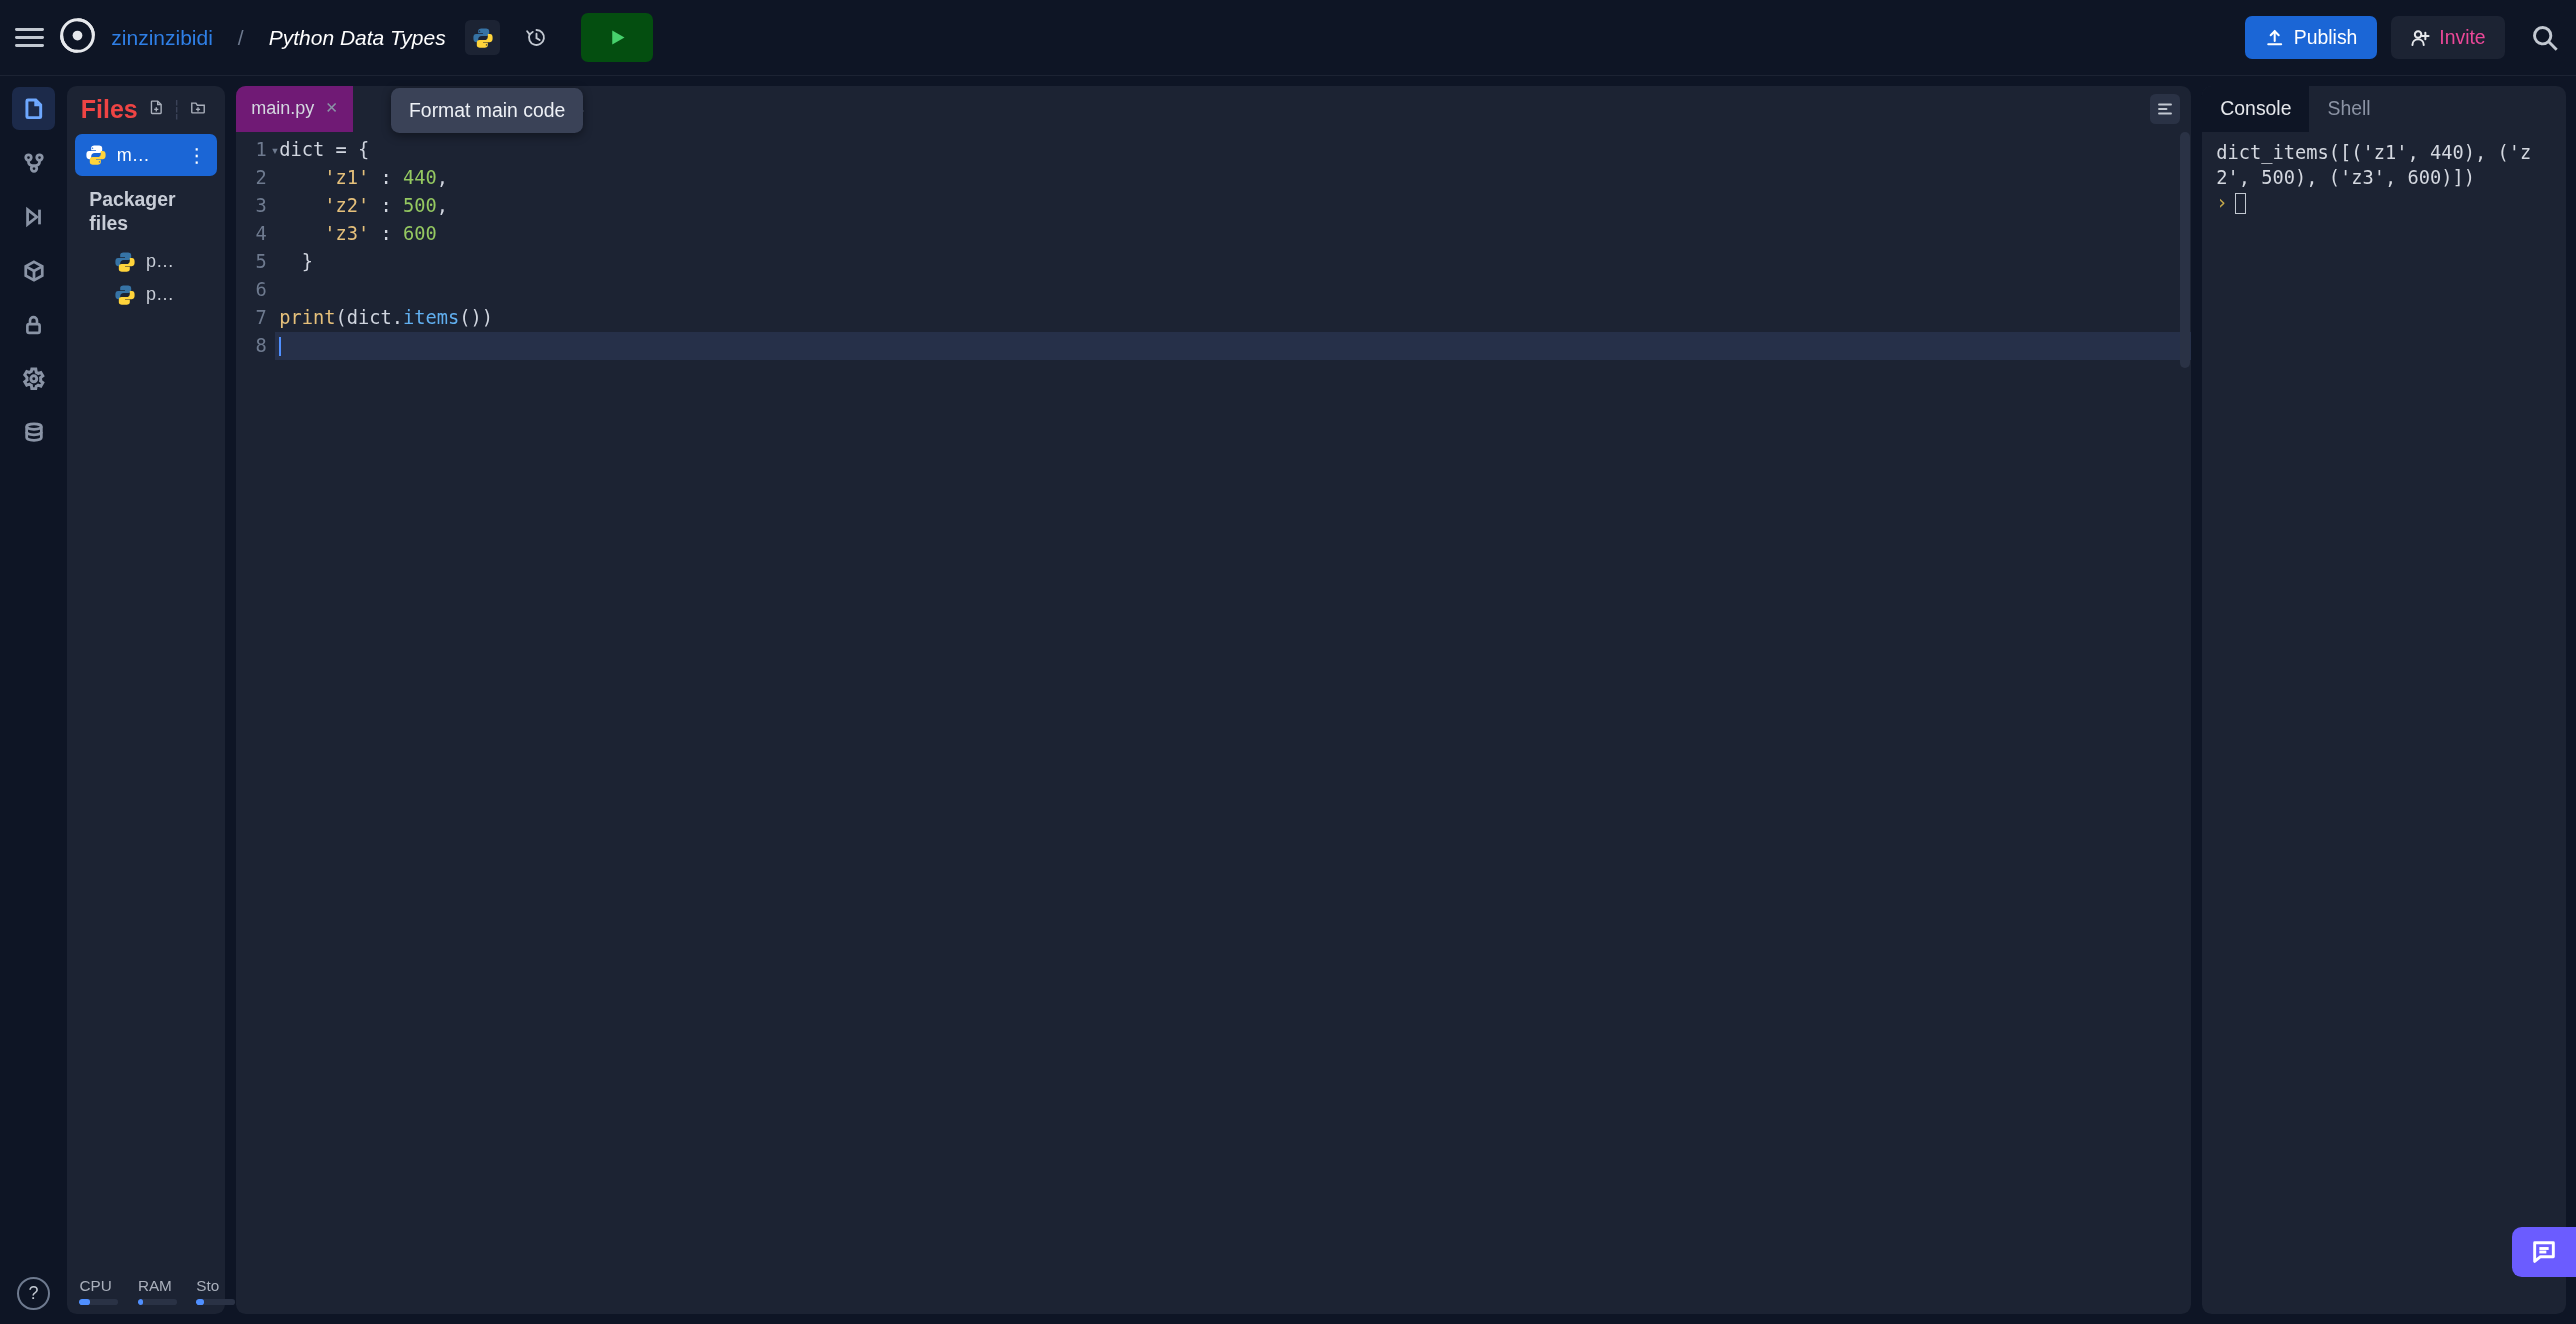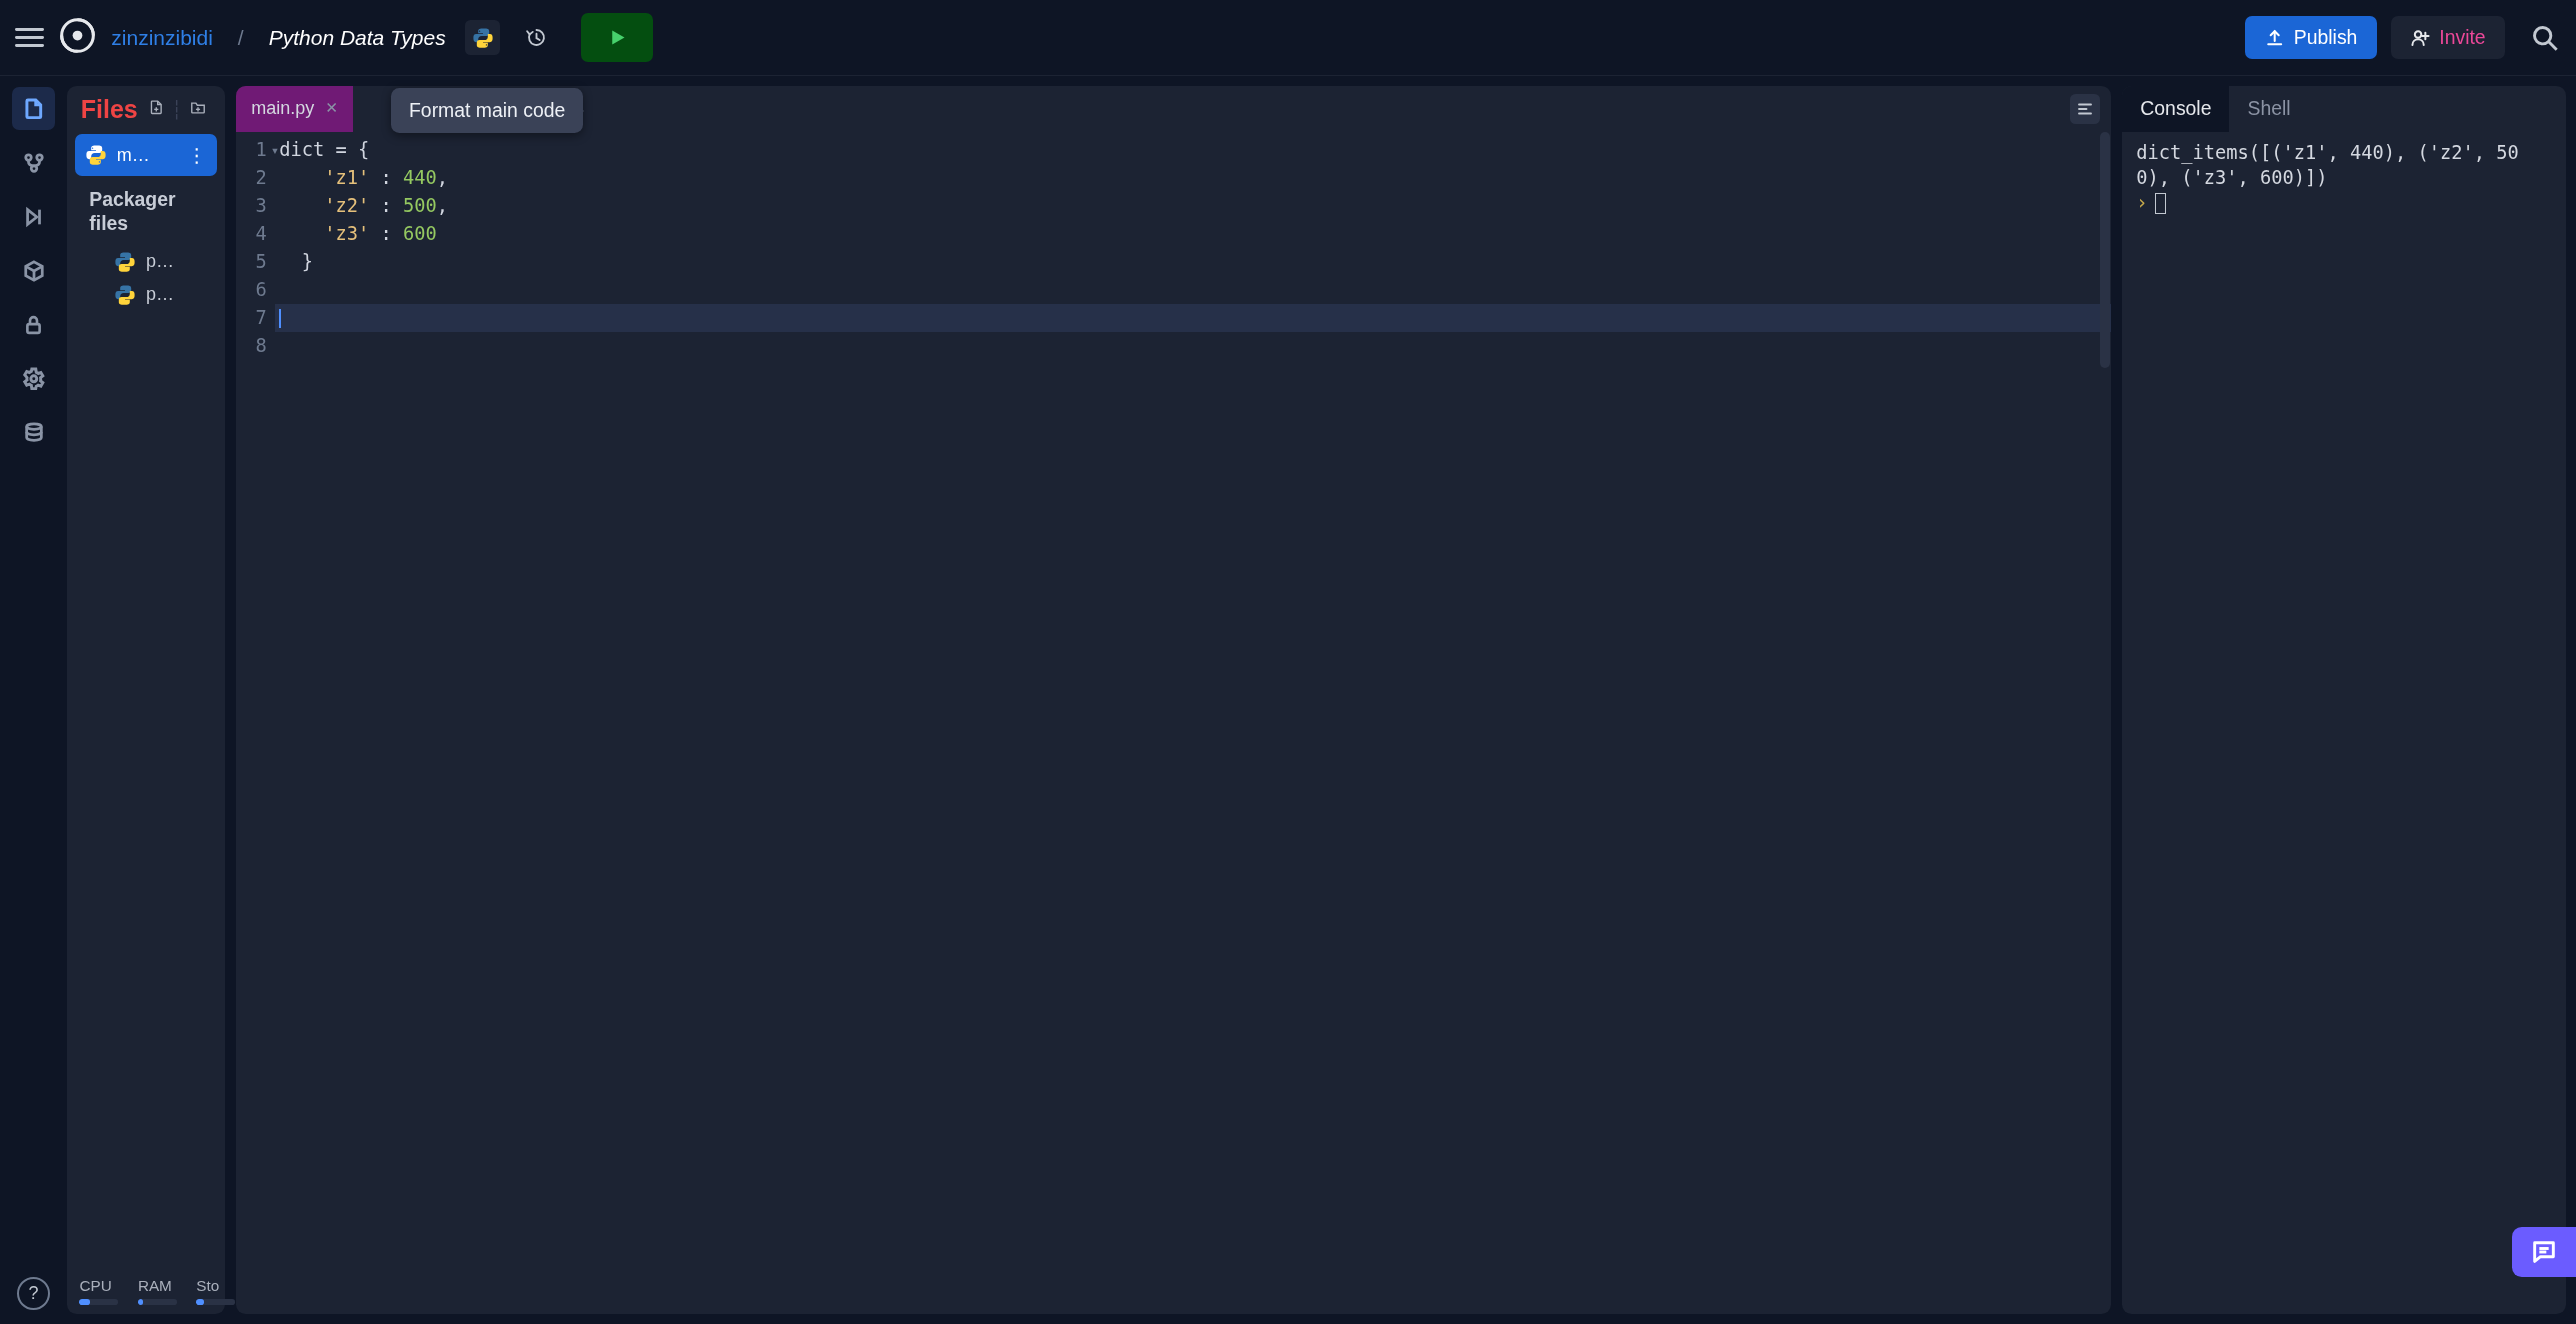--- a/index.html
+++ b/index.html
@@ -140,21 +140,21 @@
   .cursor-bar {
     display:inline-block; width:1.4px; height:19.4px; background:#4f8fff; vertical-align:middle;
   }
   .editor-scroll {
     position:absolute; right:1.4px; top:46px; width:9.7px; height:236px;
     background:#2a3245; border-radius:4.9px;
   }
 
   
   .console {
-    width:444px; background:#1c2333; border-radius:9.7px; margin:9.7px 9.7px 9.7px 5.5px;
+    width:364px; background:#1c2333; border-radius:9.7px; margin:9.7px 9.7px 9.7px 5.5px;
     display:flex; flex-direction:column;
   }
   .console-tabs { height:46px; display:flex; align-items:stretch; }
   .console-tab {
     display:flex; align-items:center; padding:0 18px; font-size:19.4px; color:#8b93a4;
   }
   .console-tab.active { background:#0e1525; color:#e6e8ec; border-top-left-radius:9.7px; }
   .console-body {
     flex:1; padding:8.3px 14px;
     font-family:"SFMono-Regular","Menlo","Consolas",monospace;
@@ -393,20 +393,21 @@
         <div>7</div>
         <div>8</div>
       </div>
       <div class="code">
         <div class="codeline"><span class="tok-id">dict </span><span class="tok-punct">= {</span></div>
         <div class="codeline">    <span class="tok-str">'z1'</span><span class="tok-punct"> : </span><span class="tok-num">440</span><span class="tok-punct">,</span></div>
         <div class="codeline">    <span class="tok-str">'z2'</span><span class="tok-punct"> : </span><span class="tok-num">500</span><span class="tok-punct">,</span></div>
         <div class="codeline">    <span class="tok-str">'z3'</span><span class="tok-punct"> : </span><span class="tok-num">600</span></div>
         <div class="codeline"><span class="tok-punct">  }</span></div>
         <div class="codeline"></div>
+        <div class="codeline"><span class="tok-callkw">print</span><span class="tok-punct">(</span><span class="tok-id">dict</span><span class="tok-punct">.</span><span class="tok-method">items</span><span class="tok-punct">())</span></div>
         <div class="codeline hl"><span class="cursor-bar"></span></div>
       </div>
     </div>
     <div class="editor-scroll"></div>
   </div>
 
   <div class="console">
     <div class="console-tabs">
       <div class="console-tab active">Console</div>
       <div class="console-tab">Shell</div>

